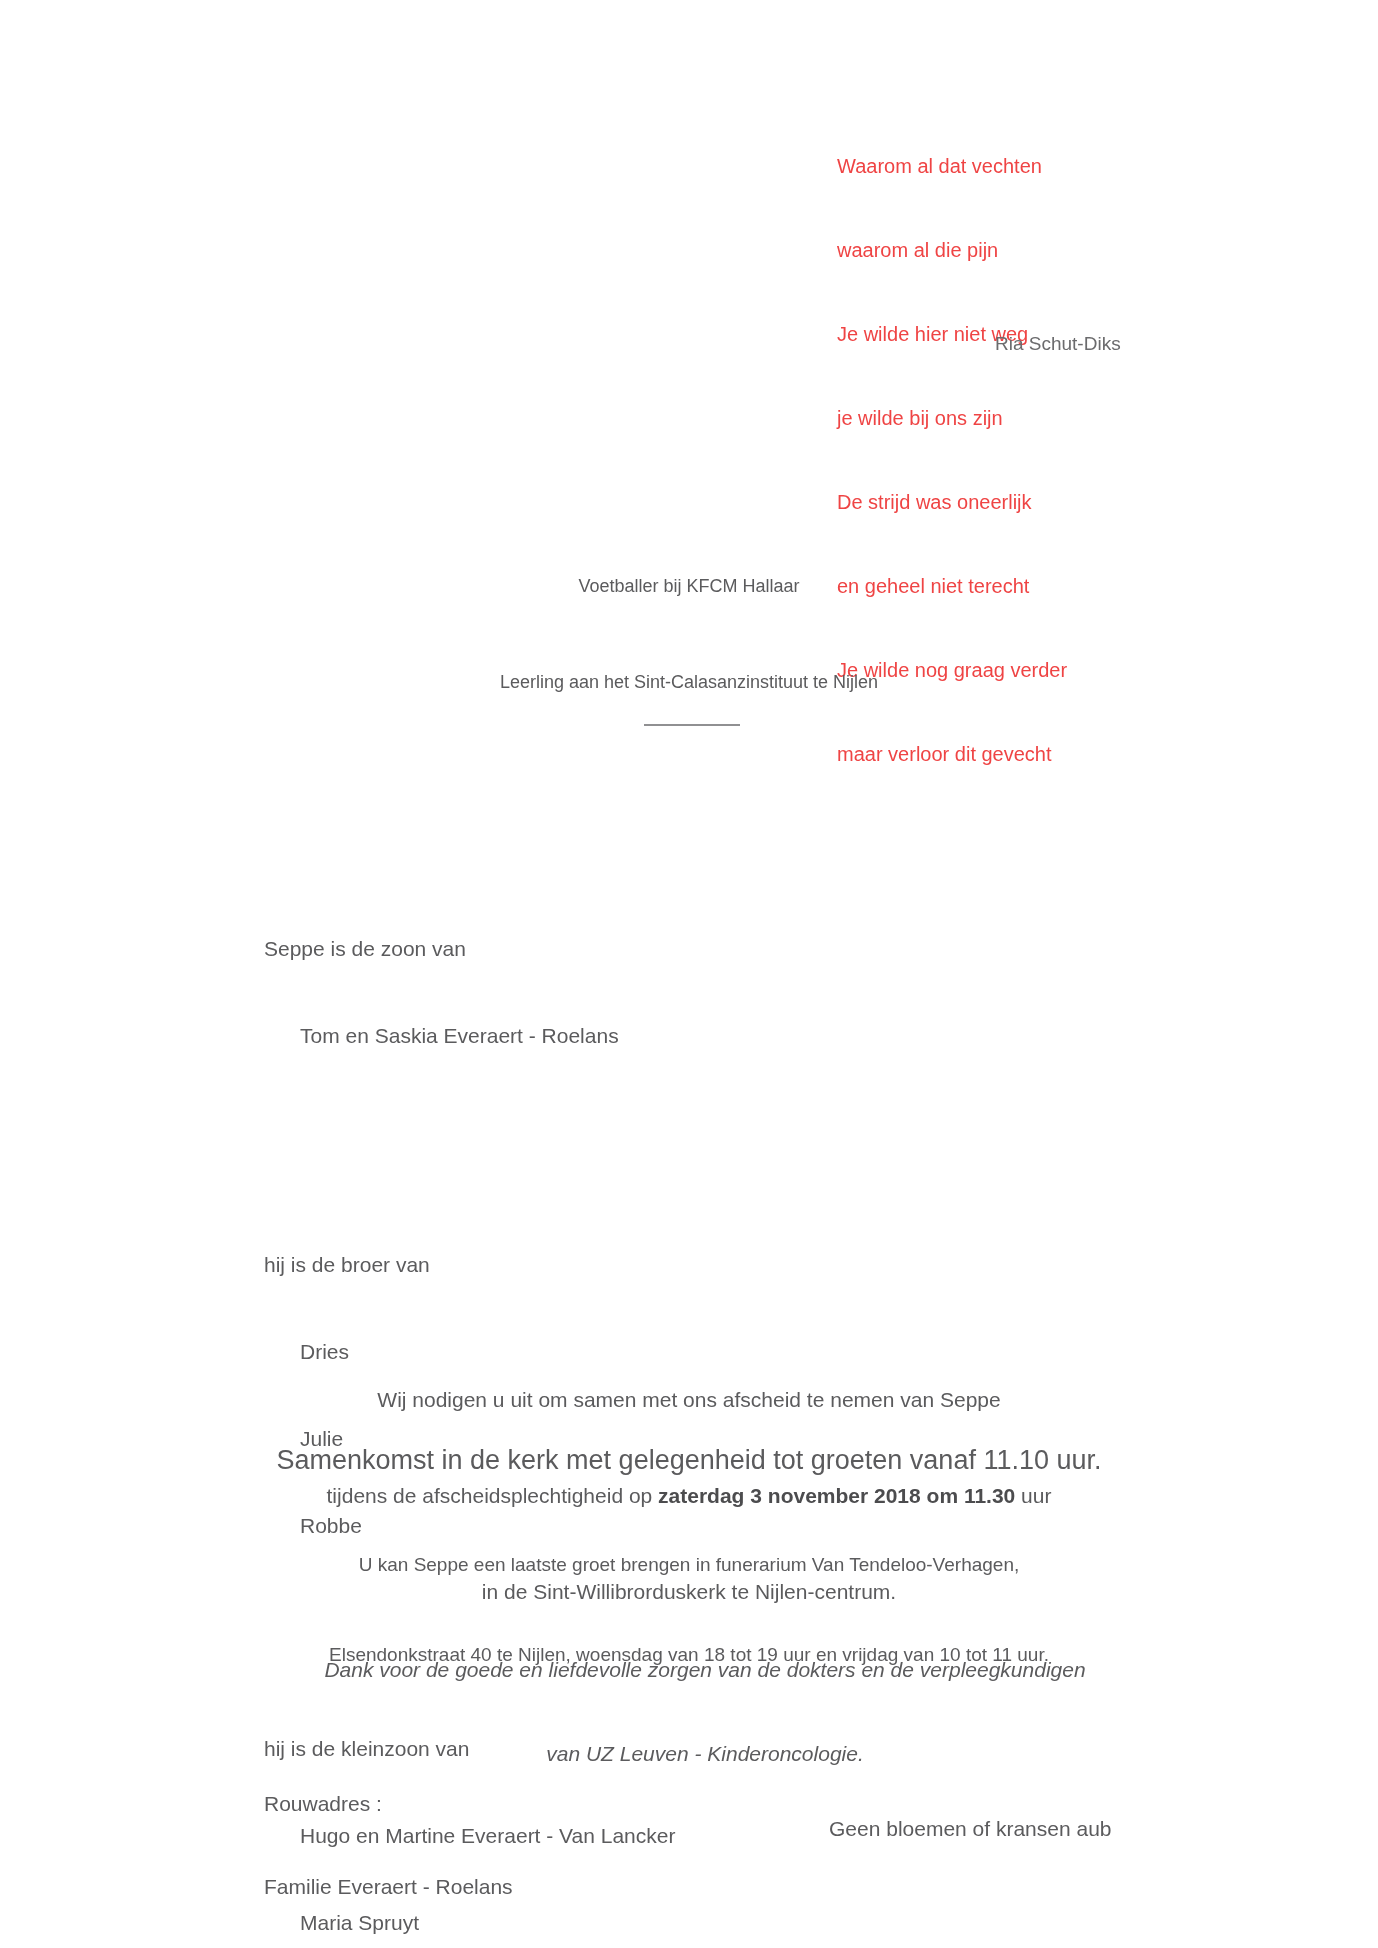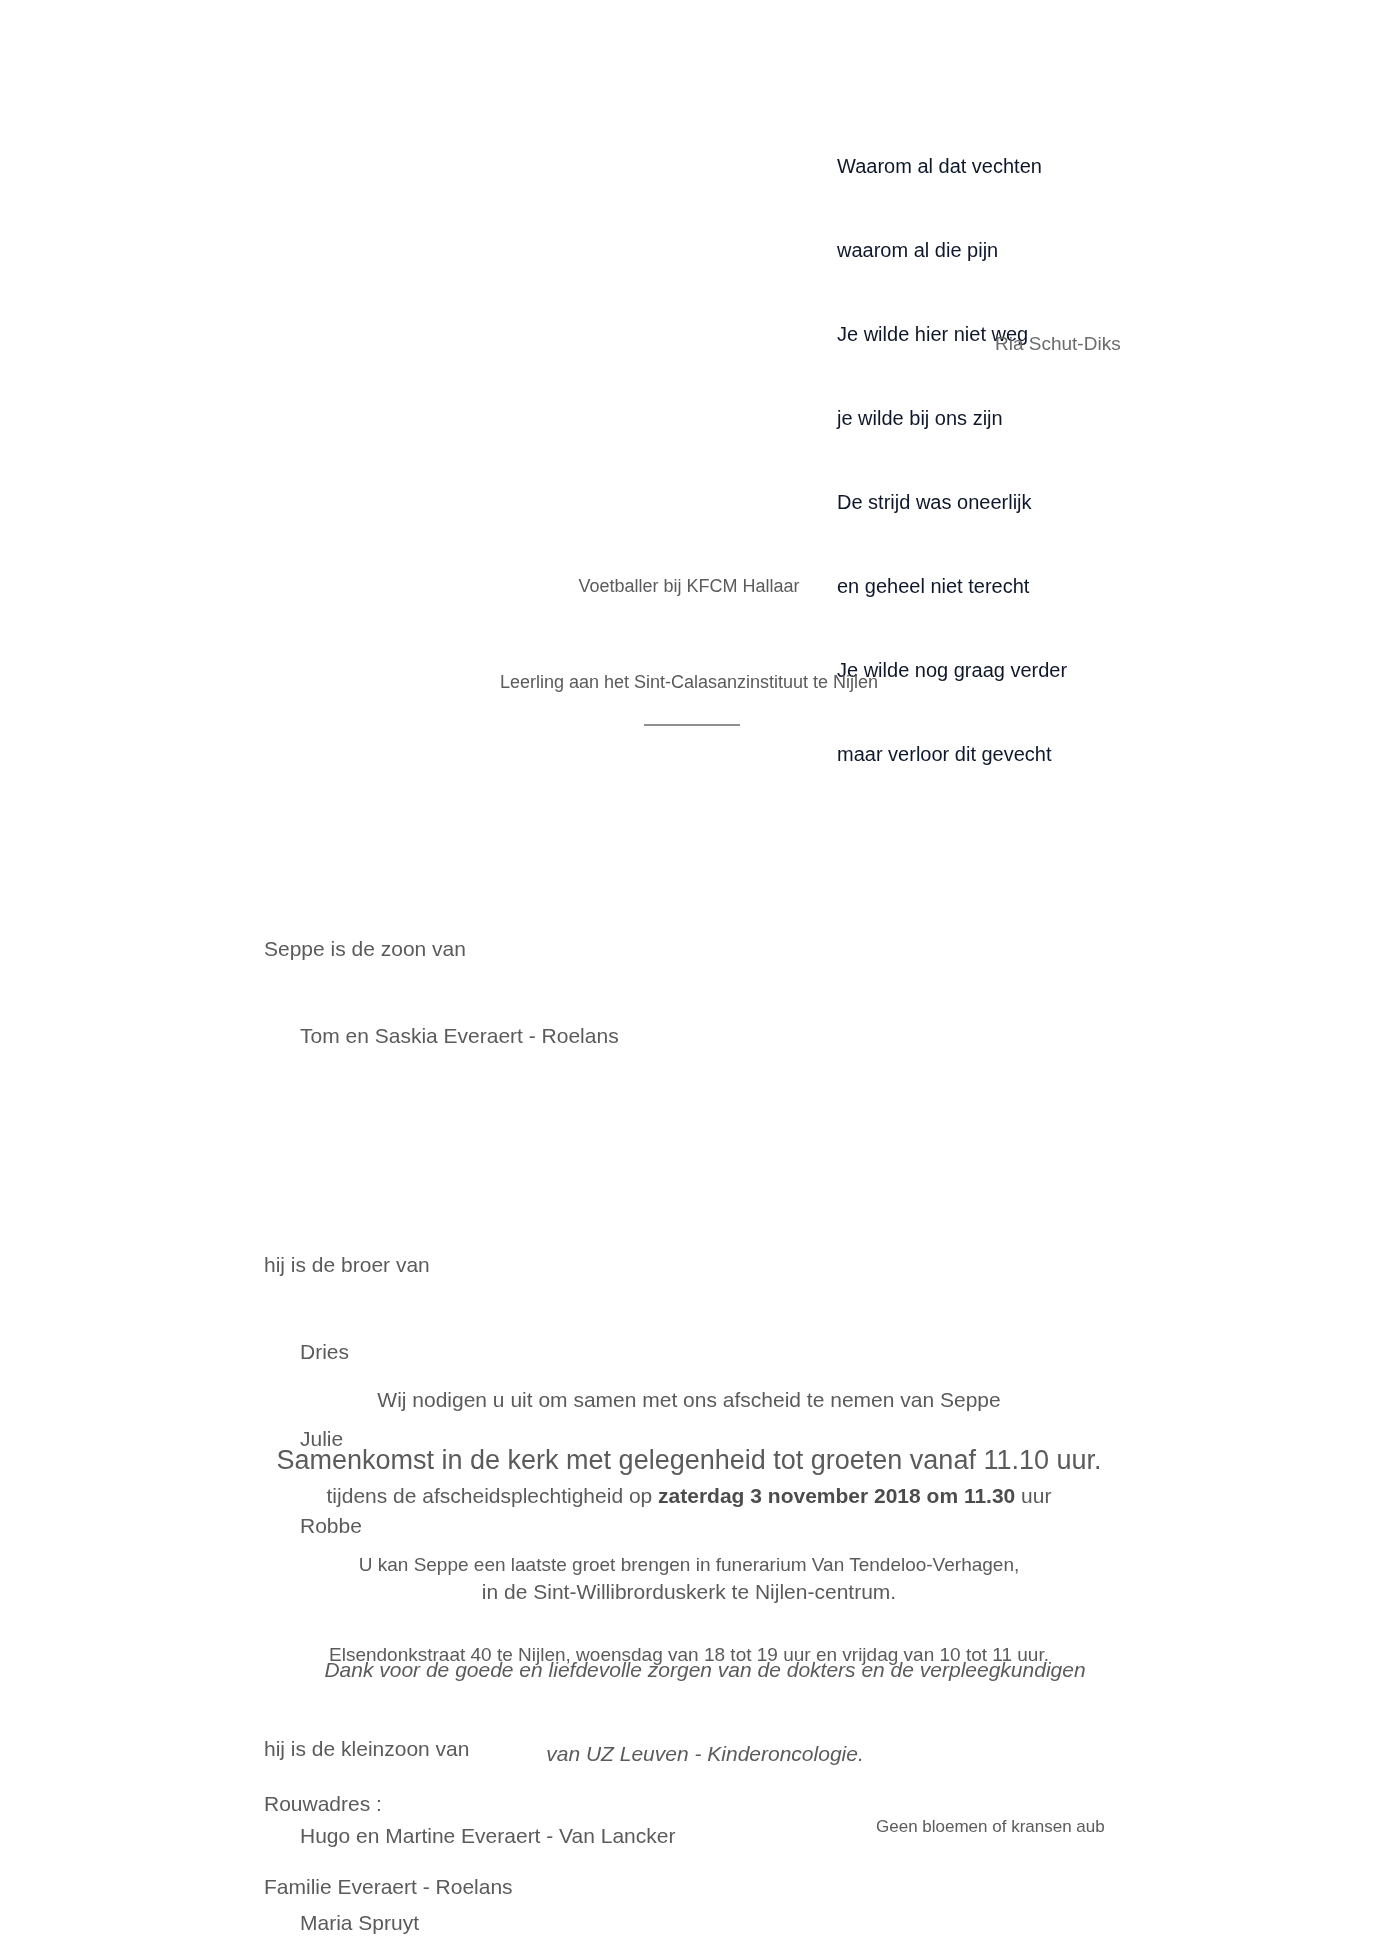--- a/index.html
+++ b/index.html
@@ -15,21 +15,21 @@
   }
   .page * { white-space: pre-wrap; }
 
   
   .poem {
     position: absolute;
     left: 837px;
     top: 96px;
     font-size: 20px;
     line-height: 28px;
-    color: #0f172a;
+    color: #ef4444;
   }
   .poem-attribution {
     position: absolute;
     left: 995px;
     top: 333px;
     font-size: 19px;
     color: #6b6b6d;
   }
 
   
@@ -117,23 +117,23 @@
   
   .mourning-address {
     position: absolute;
     left: 264px;
     top: 1735px;
     font-size: 21px;
     line-height: 27.5px;
   }
   .flowers-note {
     position: absolute;
-    left: 876px;
+    left: 829px;
     top: 1817px;
-    font-size: 17px;
+    font-size: 21px;
   }
 </style>
 </head>
 <body>
 
 <div class="page">
 
   <div class="poem">
     <div>Waarom al dat vechten</div>
     <div>waarom al die pijn</div>

